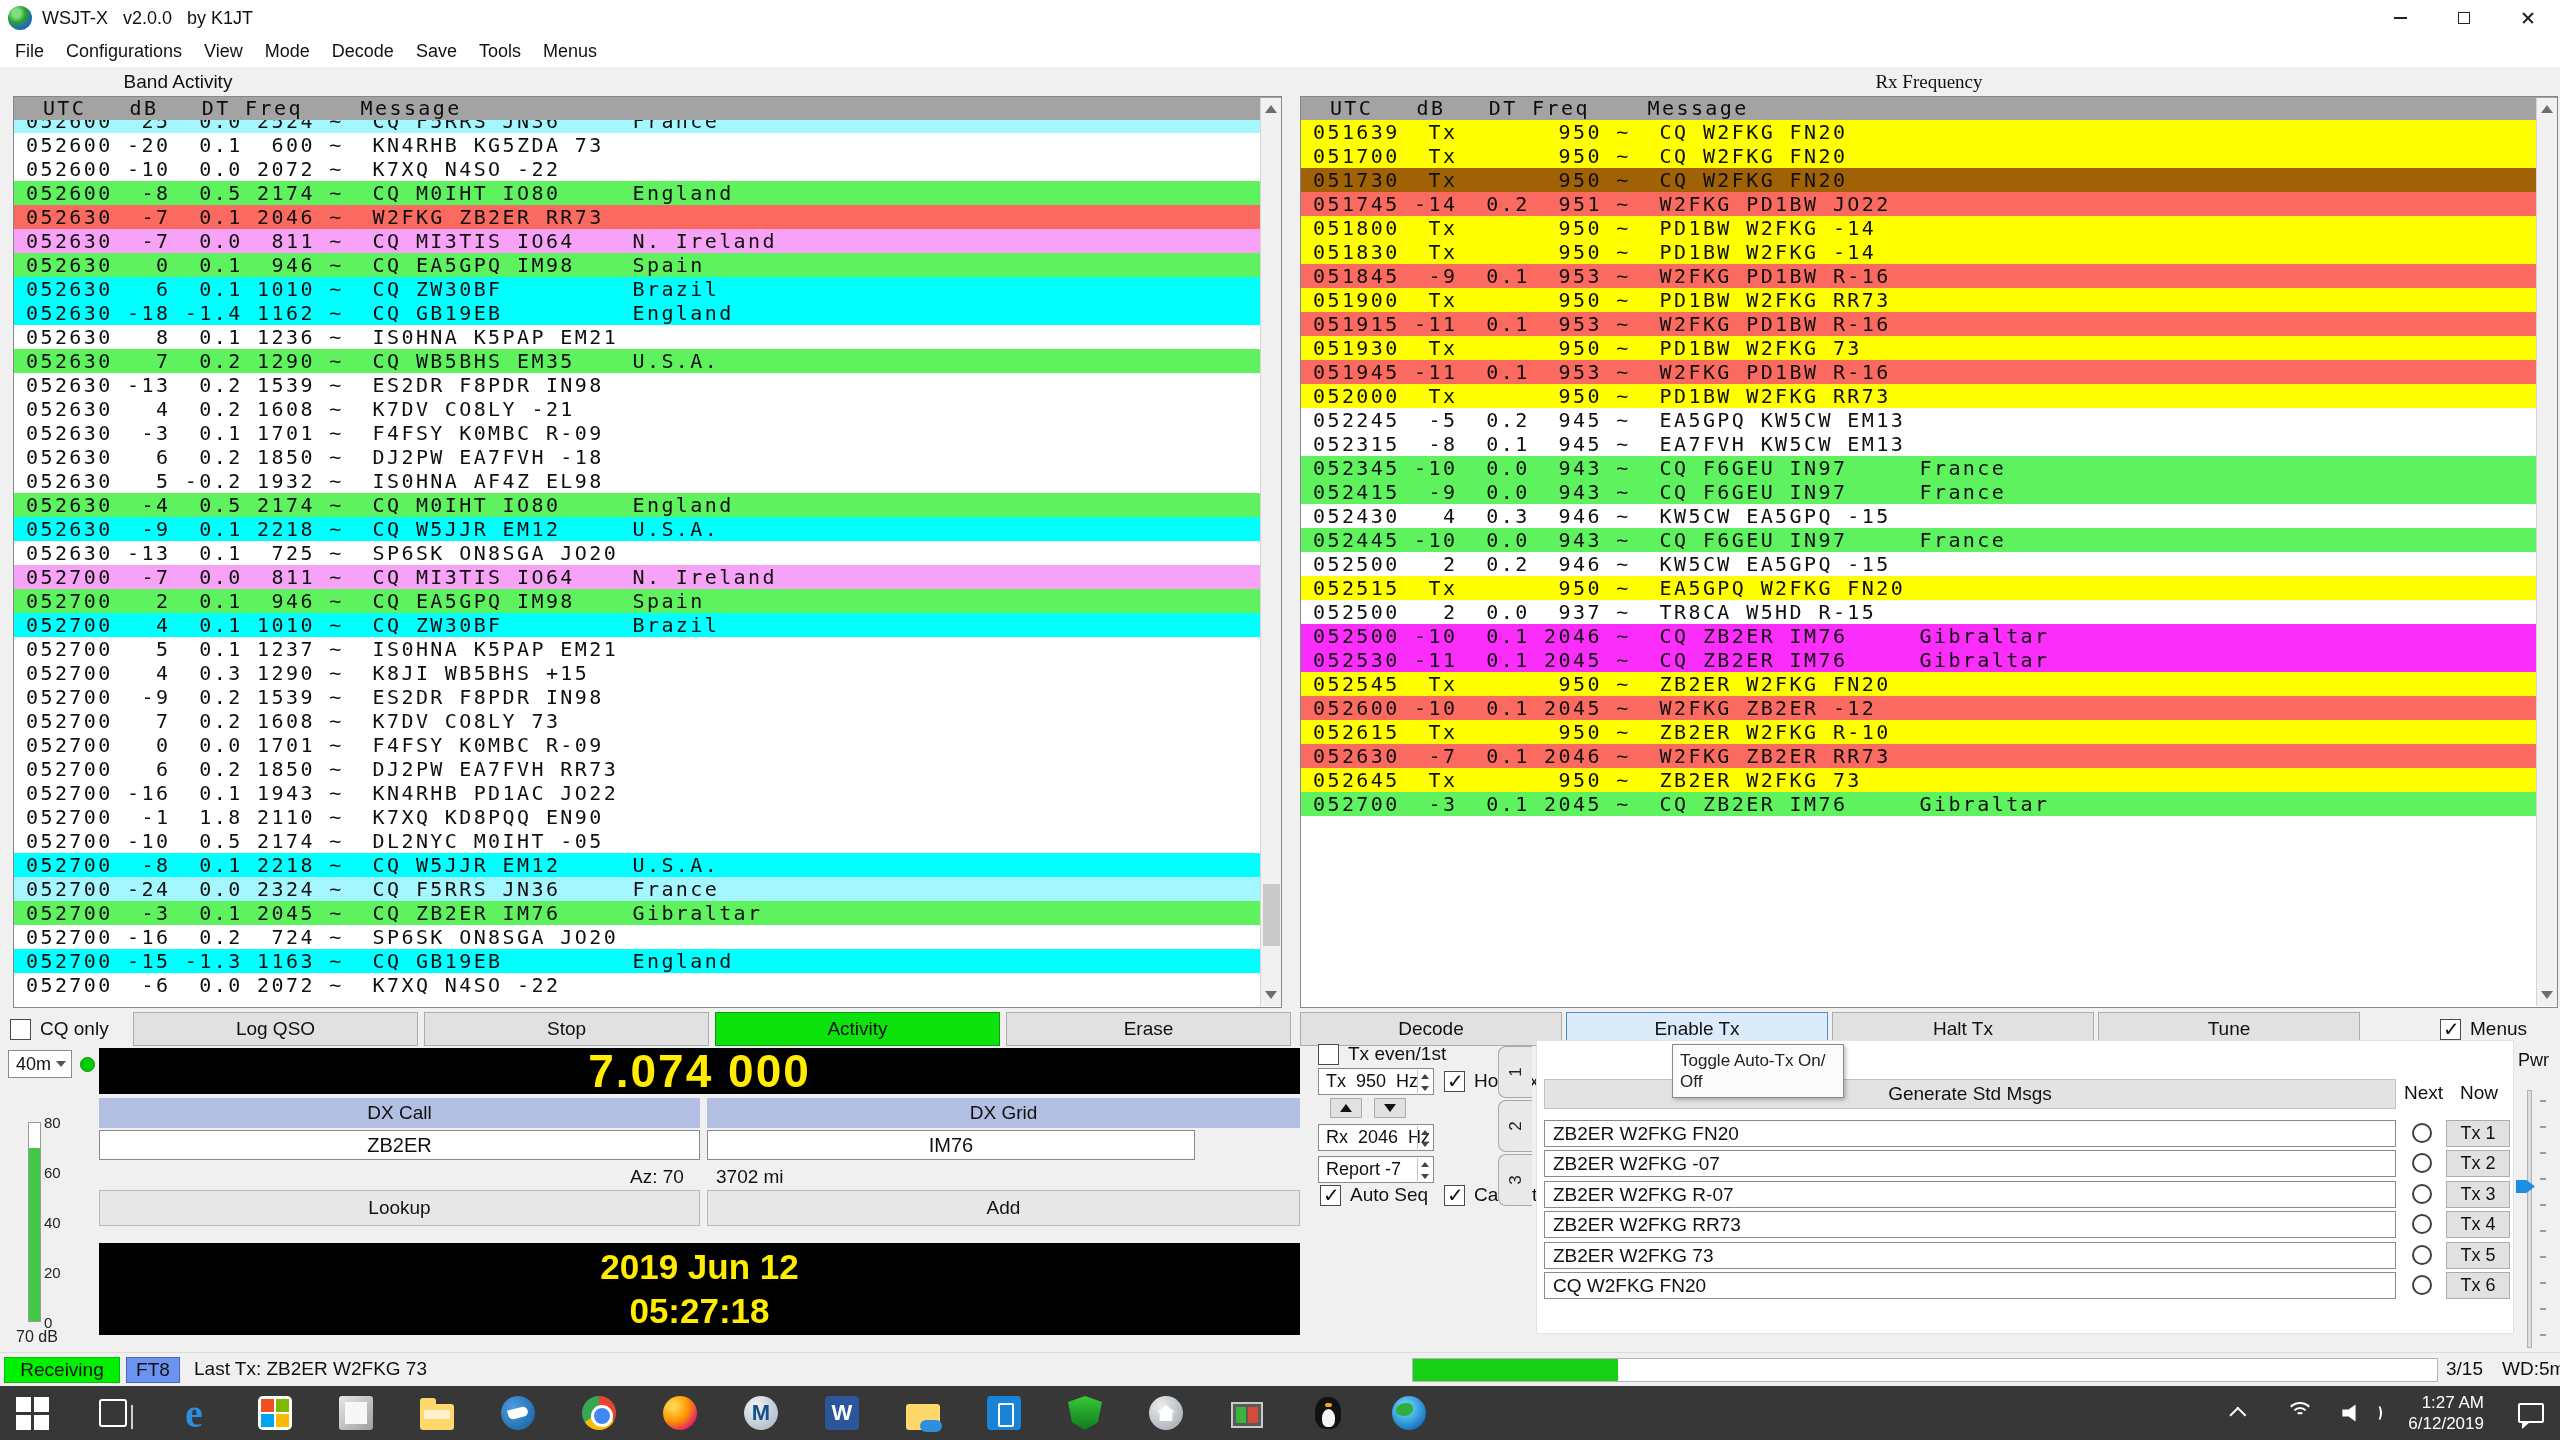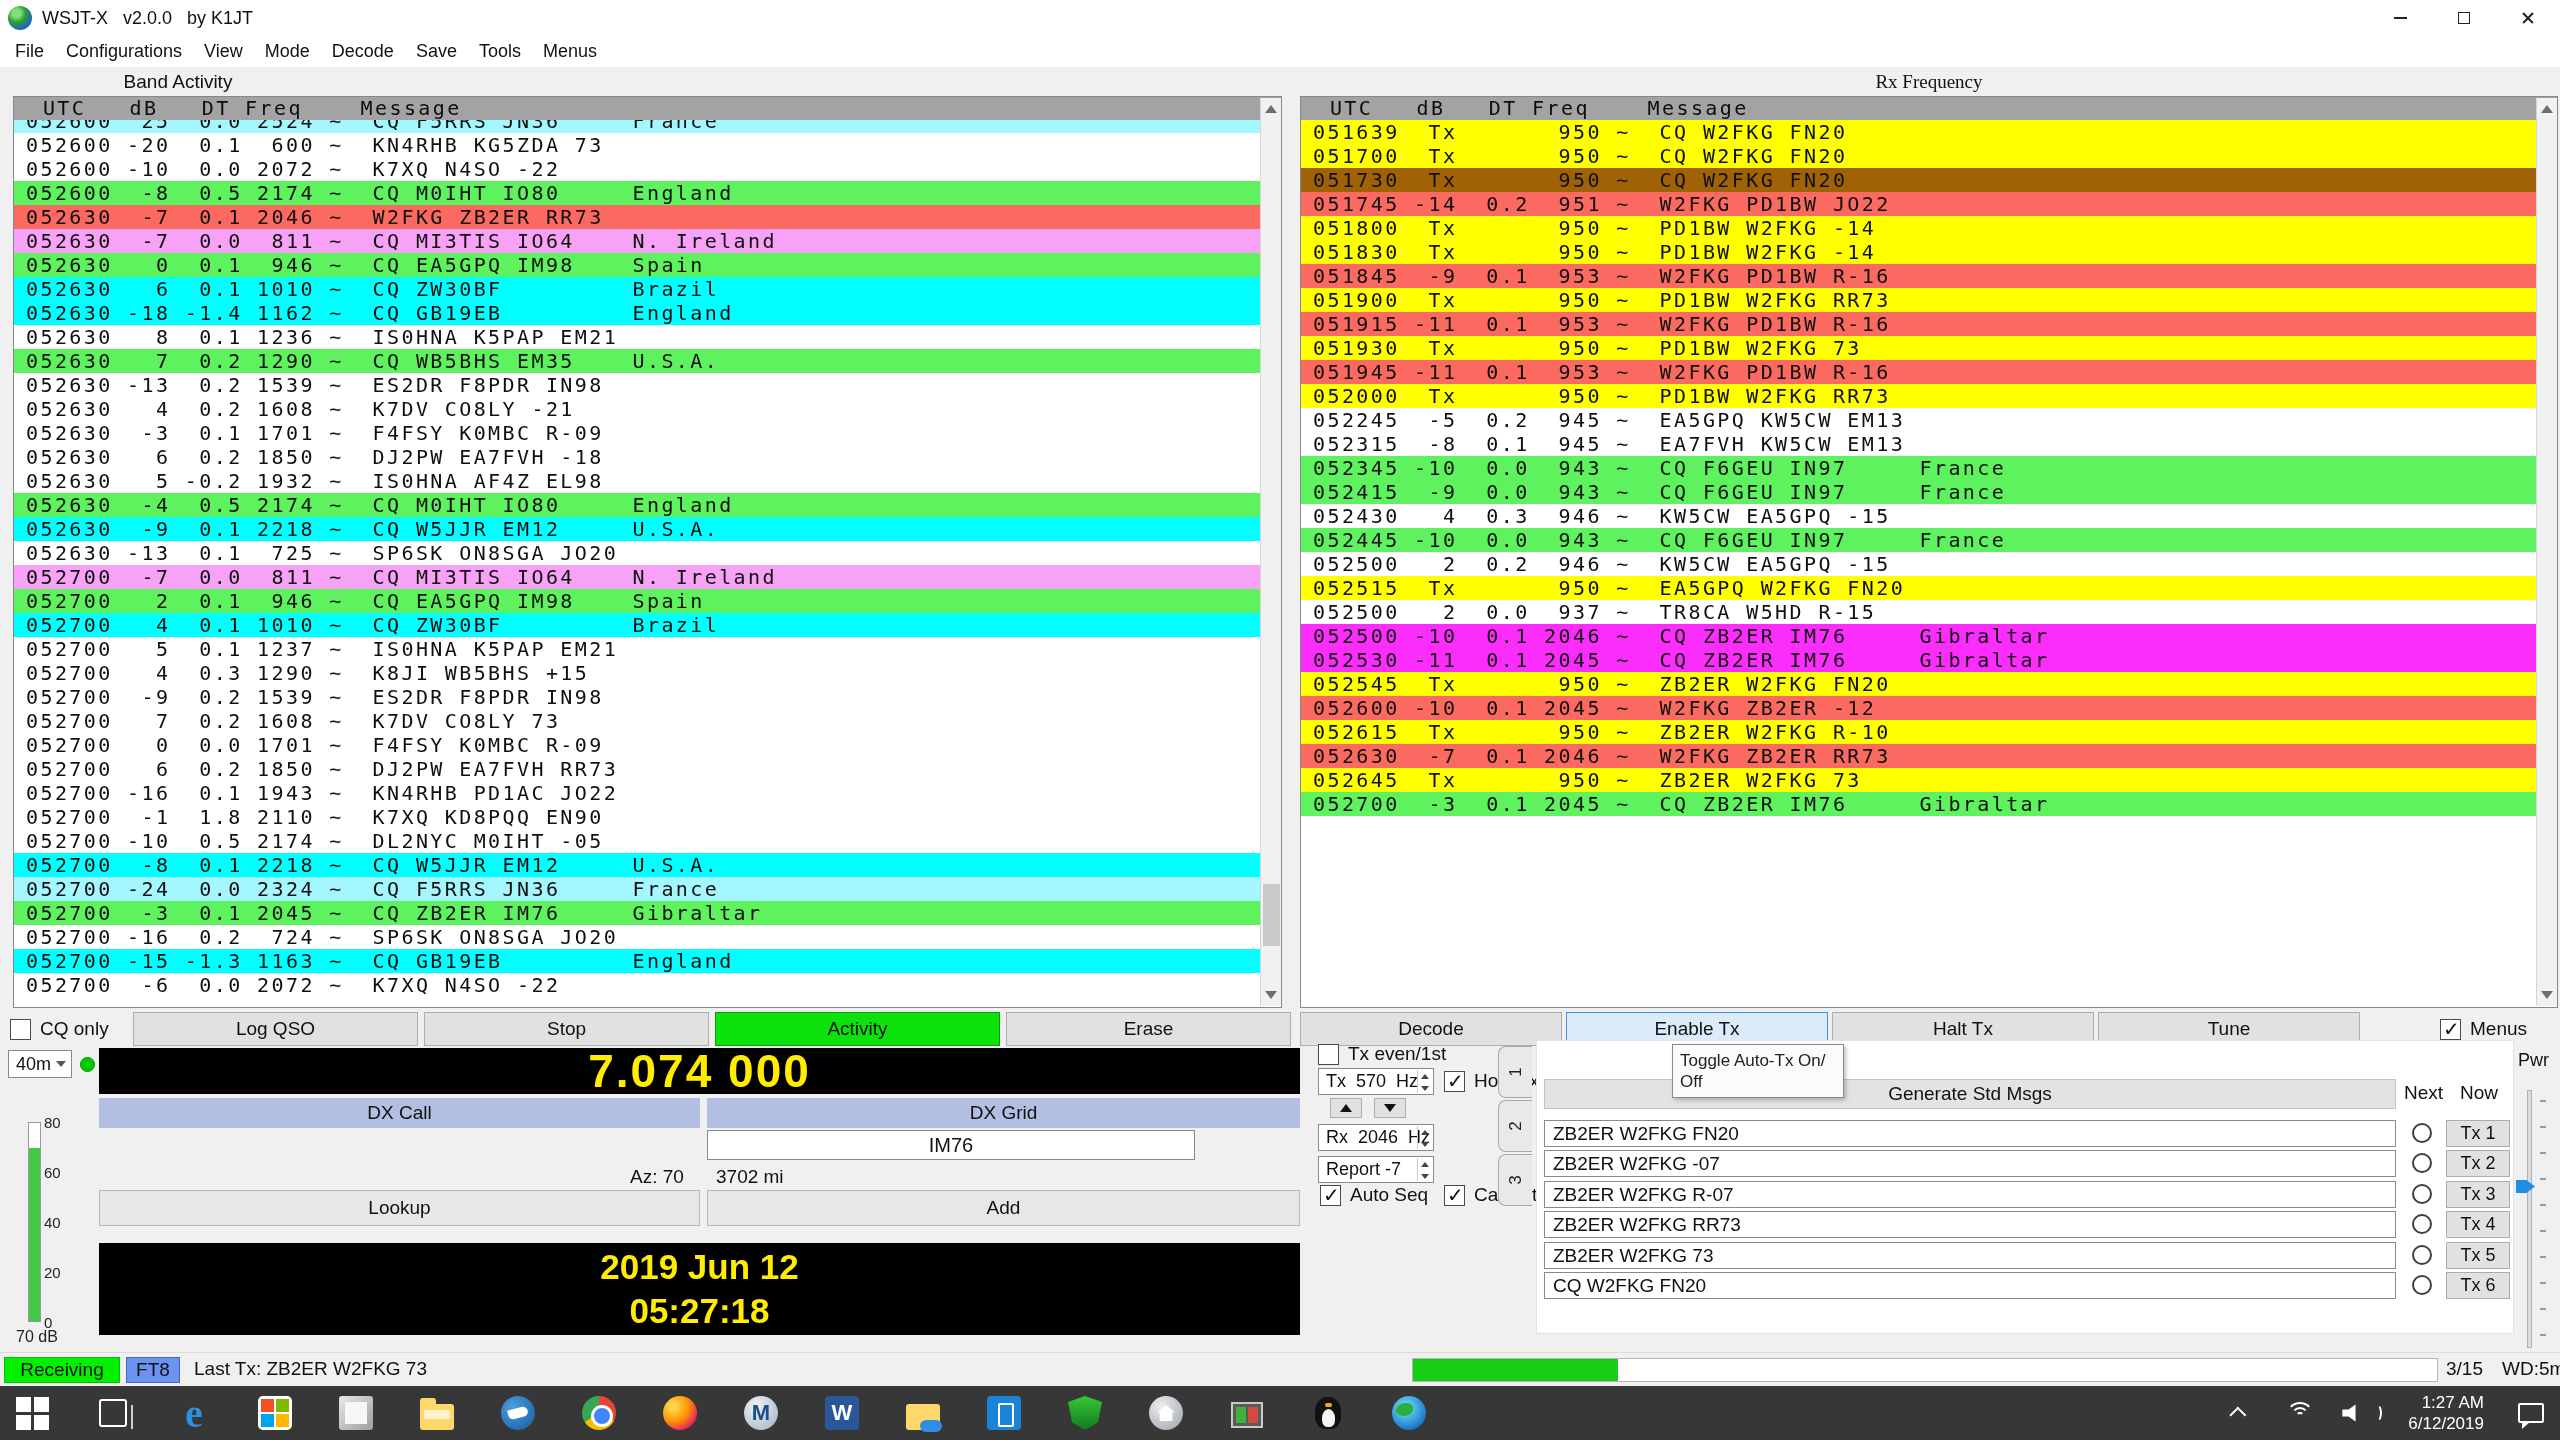--- a/index.html
+++ b/index.html
@@ -324,37 +324,38 @@
   <div class="meter-tick" data-name="meter-tick-label">80</div>
       <div class="meter-tick" data-name="meter-tick-label">60</div>
       <div class="meter-tick" data-name="meter-tick-label">40</div>
       <div class="meter-tick" data-name="meter-tick-label">20</div>
       <div class="meter-tick" data-name="meter-tick-label">0</div>
     </div>
   <div class="meter-label" data-name="signal-meter-value">70 dB</div>
 
   <div class="dx-hdr" style="left:99px; width:601px;" data-name="dx-call-header">DX Call</div>
   <div class="dx-hdr" style="left:707px; width:593px;" data-name="dx-grid-header">DX Grid</div>
+  <div class="dx-input" style="left:99px; width:601px;" data-name="dx-call-field">ZB2ER</div>
   <div class="dx-input" style="left:707px; width:488px;" data-name="dx-grid-field">IM76</div>
   <div class="az-line" style="left:630px;" data-name="azimuth-label">Az: 70</div>
   <div class="az-line" style="left:716px;" data-name="distance-label">3702 mi</div>
   <div class="wide-btn" style="left:99px; width:601px;" data-name="lookup-button">Lookup</div>
   <div class="wide-btn" style="left:707px; width:593px;" data-name="add-button">Add</div>
 
   <div class="black-display" style="top:1243px; width:1201px; height:92px;" data-name="datetime-display">
     <div class="dt-line" data-name="date-value" style="color: rgb(255, 236, 0);">2019 Jun 12</div>
     <div class="dt-line" data-name="time-value" style="color: rgb(255, 236, 0);">05:27:18</div>
   </div>
 
   <div class="cb-wrap" style="left:1318px; top:1043px;" data-name="tx-even-checkbox">
     <span class="cb" data-name="tx-even-box"></span>
     <span class="cb-label">Tx even/1st</span>
   </div>
   <div class="spin" style="left:1318px; top:1068px; width:116px; height:27px;" data-name="tx-freq-spinner">
-    <span>Tx  570  Hz</span>
+    <span>Tx  950  Hz</span>
     <span class="sp" data-name="spinner-arrows-icon"><i class="u"></i><i class="d"></i></span>
   </div>
   <div class="cb-wrap" style="left:1444px; top:1070px;" data-name="hold-tx-freq-checkbox">
     <span class="cb checked" data-name="hold-tx-freq-box"></span>
     <span class="cb-label">Hold Tx Freq</span>
   </div>
   <div class="nudge up" style="left:1330px;" data-name="freq-up-button"></div>
   <div class="nudge dn" style="left:1374px;" data-name="freq-down-button"></div>
   <div class="spin" style="left:1318px; top:1124px; width:116px; height:27px;" data-name="rx-freq-spinner">
     <span>Rx  2046  Hz</span>

